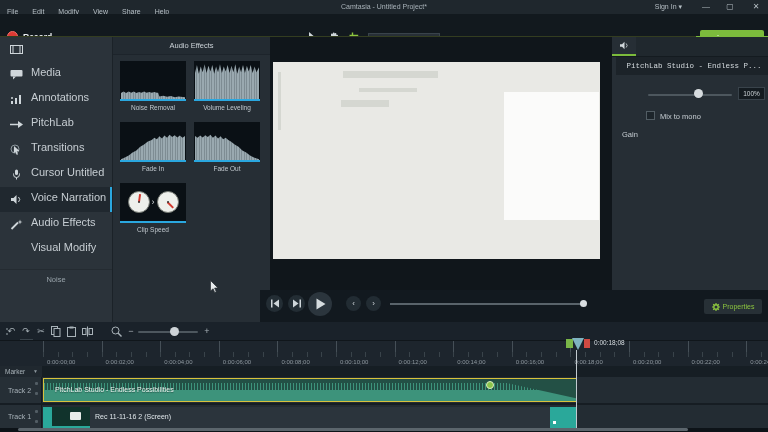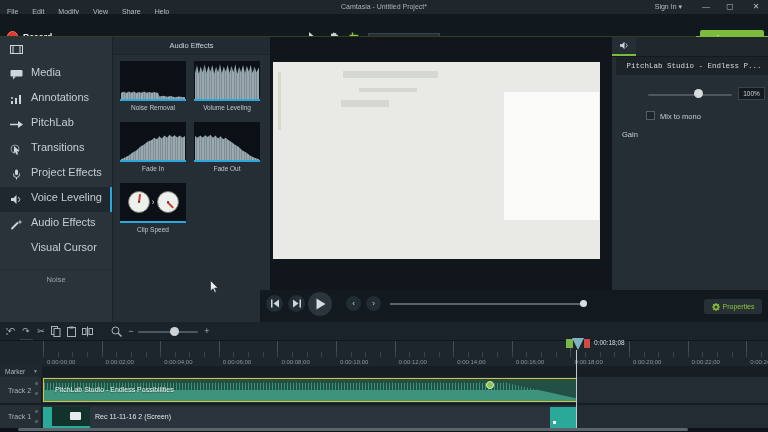--- a/index.html
+++ b/index.html
@@ -222,49 +222,49 @@
         </span>
         <span class="side-label">Transitions</span>
       </div>
       <div class="side-item">
         <span class="side-icon">
           <svg width="13" height="11" viewBox="0 0 13 11">
             <circle cx="5" cy="5" r="4" fill="none" stroke="#8b969c"></circle>
             <path d="M4 2 L9.5 7 L6.8 7.2 L8 10.5 L6.6 10.8 L5.4 7.8 L3.8 9.5 Z" fill="#cfd6da"></path>
           </svg>
         </span>
-        <span class="side-label">Project Effects</span>
+        <span class="side-label">Cursor Untitled</span>
       </div>
       <div class="side-item">
         <span class="side-icon">
           <svg width="13" height="11" viewBox="0 0 13 11">
             <rect x="5" y="0.5" width="3" height="5.5" rx="1.5" fill="#cfd6da"></rect>
             <path d="M3.5 4.5 L3.5 5.5 A3 3 0 0 0 9.5 5.5 L9.5 4.5" fill="none" stroke="#cfd6da"></path>
             <line x1="6.5" y1="8.5" x2="6.5" y2="10.5" stroke="#cfd6da"></line>
           </svg>
         </span>
-        <span class="side-label">Voice Leveling</span>
+        <span class="side-label">Voice Narration</span>
       </div>
       <div class="side-item selected">
         <span class="side-icon">
           <svg width="13" height="11" viewBox="0 0 13 11">
             <path d="M1 4 L3.5 4 L6.5 1 L6.5 10 L3.5 7 L1 7 Z" fill="#cfd6da"></path>
             <path d="M8.5 3 A3.5 3.5 0 0 1 8.5 8" fill="none" stroke="#cfd6da"></path>
           </svg>
         </span>
         <span class="side-label">Audio Effects</span>
       </div>
       <div class="side-item">
         <span class="side-icon">
           <svg width="13" height="11" viewBox="0 0 13 11">
             <line x1="1.5" y1="10" x2="8" y2="3.5" stroke="#cfd6da" stroke-width="1.8"></line>
             <path d="M10 0.5 L10.6 2.4 L12.5 3 L10.6 3.6 L10 5.5 L9.4 3.6 L7.5 3 L9.4 2.4 Z" fill="#cfd6da"></path>
           </svg>
         </span>
-        <span class="side-label">Visual Cursor</span>
+        <span class="side-label">Visual Modify</span>
       </div>
     <div class="side-more">Noise</div>
   </div>
 
   <div class="effects-panel">
     <div class="panel-title">Audio Effects</div>
     <div class="tiles">
       <div class="tile type-noise">
           <div class="tile-img">
             <div class="wave"></div>

